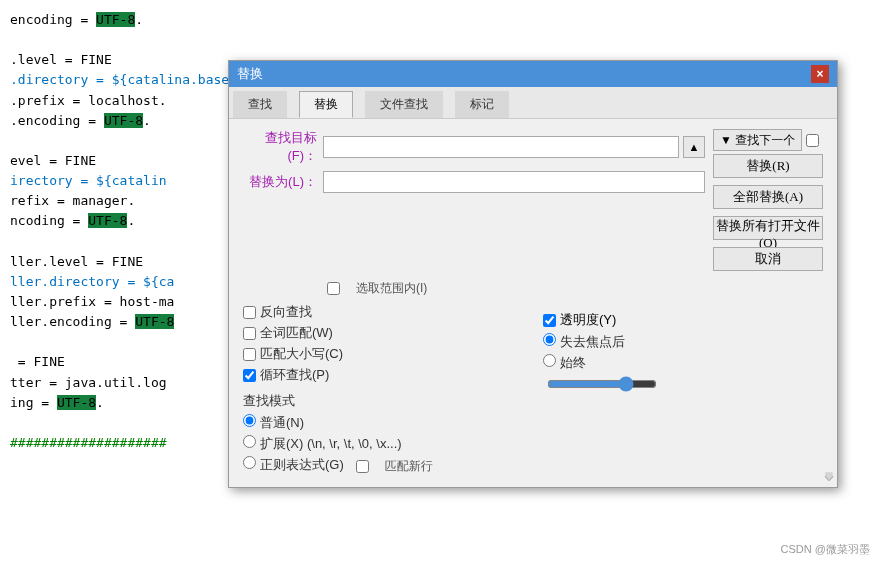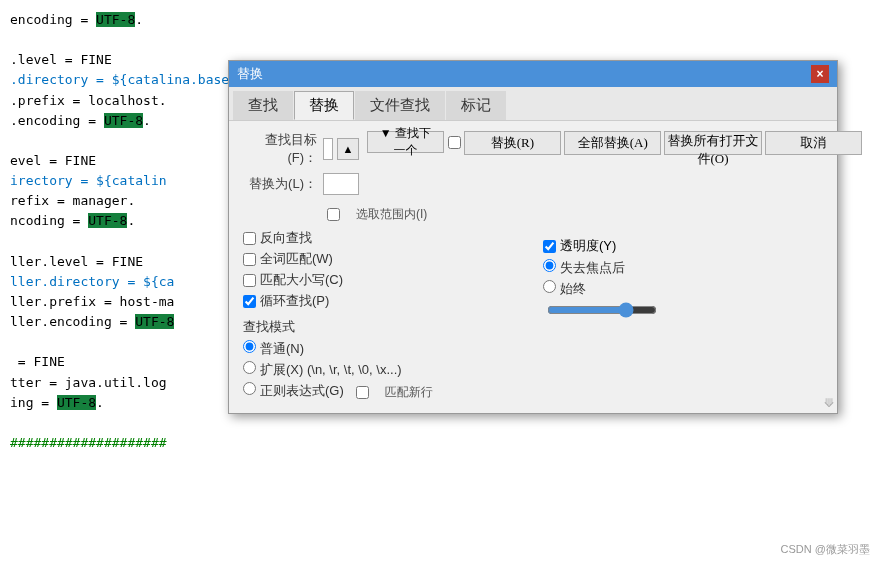--- a/index.html
+++ b/index.html
@@ -78,25 +78,25 @@
     
     .dialog-tabs {
       display: flex;
       background: #e8e8e8;
       border-bottom: 1px solid #ccc;
       padding: 4px 4px 0 4px;
     }
 
     .tab-item {
       padding: 4px 14px;
-      font-size: 15px;
+      font-size: 12px;
       cursor: pointer;
       border: 1px solid transparent;
       border-bottom: none;
-      margin-right: 1px;
+      margin-right: 12px;
       background: #d8d8d8;
       color: #333;
     }
 
     .tab-item.active {
       background: #f0f0f0;
       border: 1px solid #aaa;
       border-bottom: 1px solid #f0f0f0;
       color: #000;
     }
@@ -109,21 +109,21 @@
 
     .form-row {
       display: flex;
       align-items: center;
       margin-bottom: 6px;
     }
 
     .form-label {
       width: 80px;
       font-size: 13px;
-      color: #404040;
+      color: #a21caf;
       text-align: right;
       padding-right: 6px;
       flex-shrink: 0;
     }
 
     .form-input-wrap {
       display: flex;
       flex: 1;
       align-items: center;
       gap: 4px;
@@ -360,21 +360,21 @@
         <div class="form-row">
           <span class="form-label">替换为(L)：</span>
           <div class="form-input-wrap">
             <div class="select-wrap">
               <input class="form-input" style="width: 100%;">
             </div>
           </div>
         </div>
       </div>
 
-      <div style="display:flex; align-items:flex-start; gap:3px; padding-top:0;">
+      <div style="display:flex; flex-direction:column; align-items:flex-start; gap:3px; padding-top:0;">
         <div style="display:flex; gap:4px; align-items:center;">
           <button class="dropdown-arrow-btn">
             <span>▼ 查找下一个</span>
           </button>
           <input type="checkbox" style="margin: 0px;">
         </div>
         <button class="btn-main">替换(R)</button>
         <button class="btn-main">全部替换(A)</button>
         <button class="btn-main">替换所有打开文件(O)</button>
         <button class="btn-main">取消</button>

